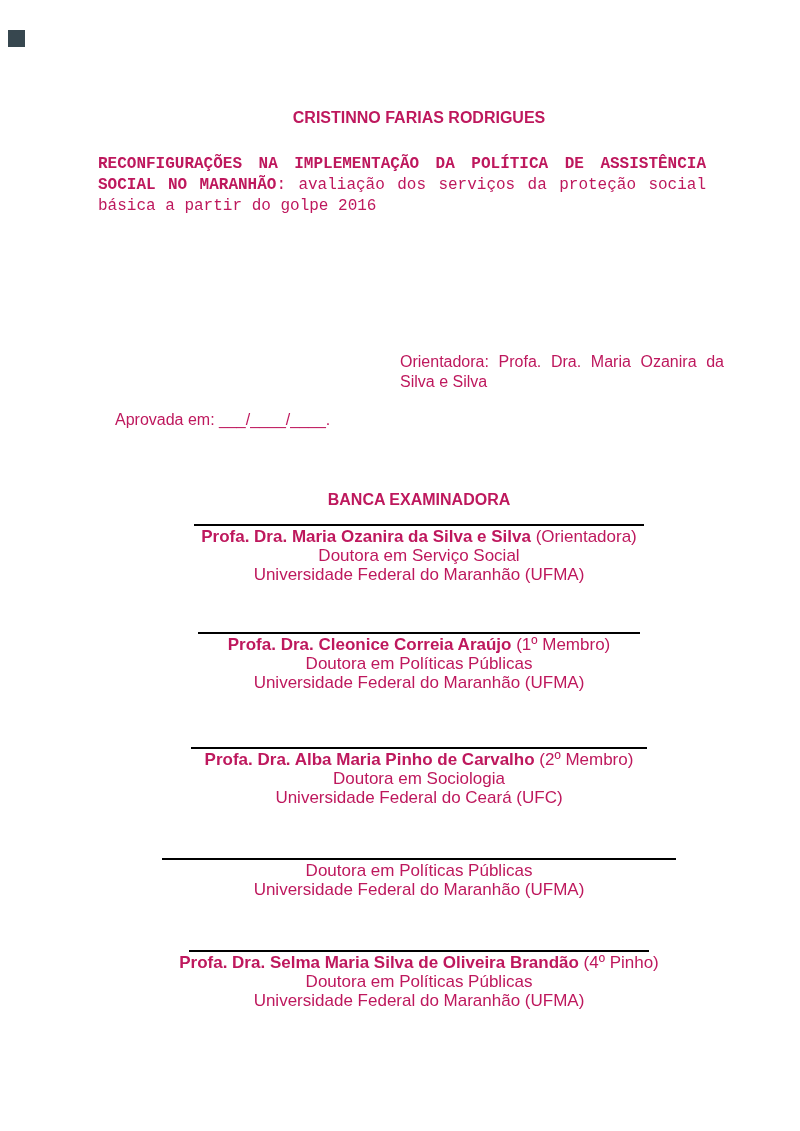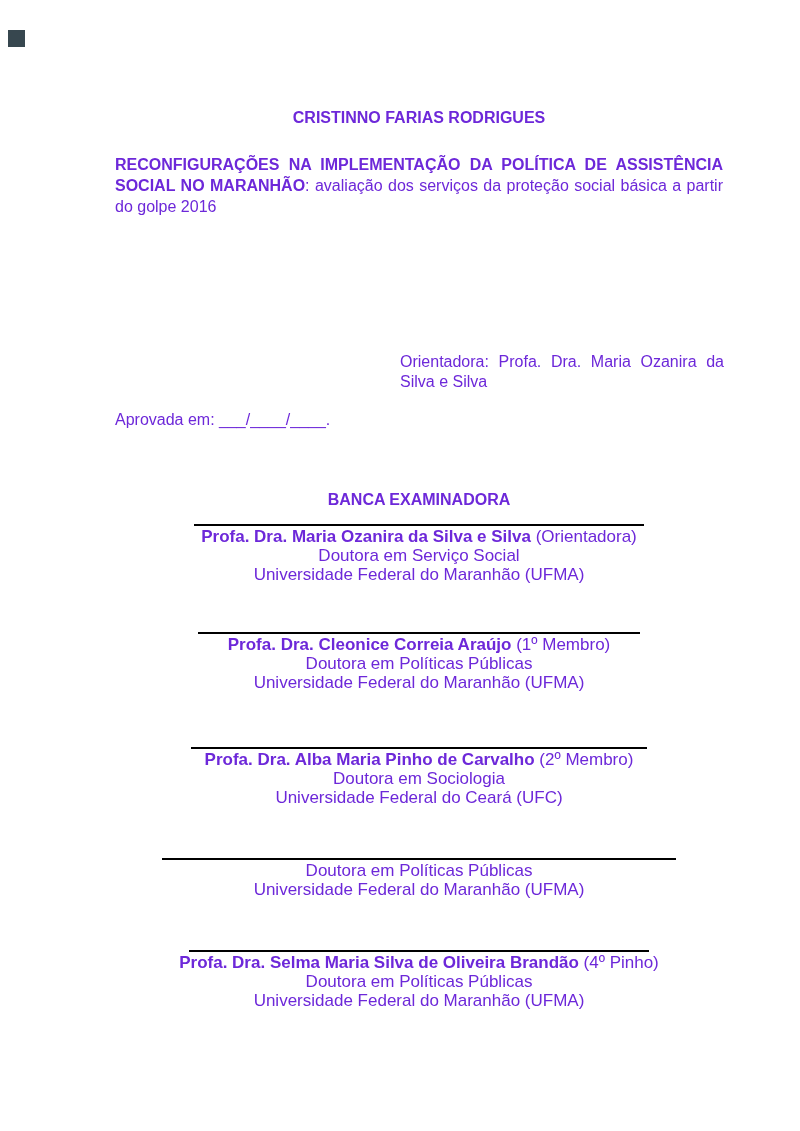--- a/index.html
+++ b/index.html
@@ -2,35 +2,35 @@
 <html><head>
 <meta charset="utf-8">
 <style>
   * { margin:0; padding:0; box-sizing:border-box; }
   html,body { background:#ffffff; }
   .page {
     position:relative;
     width:800px; height:1131px;
     background:#ffffff;
     font-family:"Liberation Sans", sans-serif;
-    color:#6d28d9;
+    color:#be185d;
     overflow:hidden;
   }
   .corner-artifact {
     position:absolute; left:8px; top:30px;
     width:17px; height:17px;
     background:#37474f;
   }
   .author {
     position:absolute; left:115px; top:109px; width:608px;
     font-size:16px; font-weight:bold; text-align:center;
   }
   .title {
-    position:absolute; left:115px; top:154px; width:608px;
-    font-size:16px; line-height:21px; text-align:justify;
+    position:absolute; left:98px; top:154px; width:608px;
+    font-size:16px; line-height:21px; text-align:justify;font-family:Liberation Mono, monospace;
   }
   .title b { font-weight:bold; }
   .presentation {
     position:absolute; left:400px; top:243px; width:324px;
     font-size:16px; line-height:20px; text-align:justify;
   }
   .advisor {
     position:absolute; left:400px; top:352px; width:324px;
     font-size:16px; line-height:20px; text-align:justify;
   }

